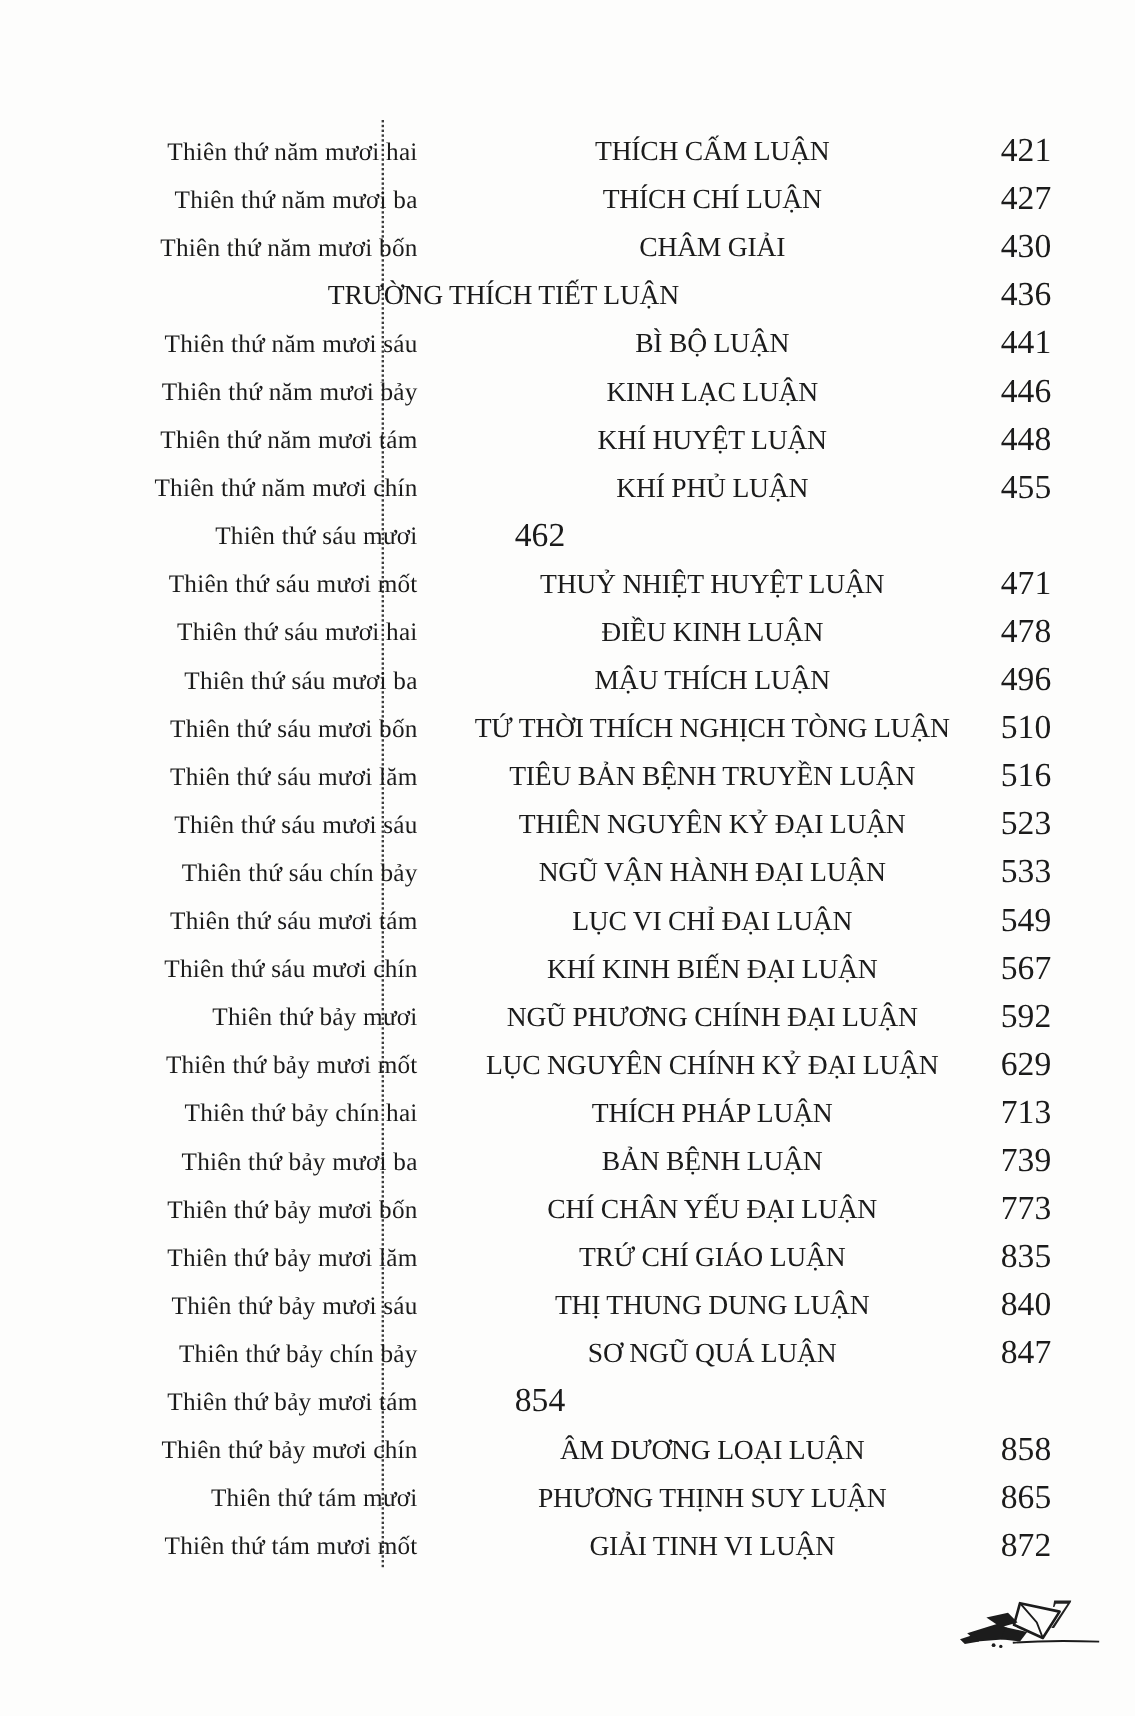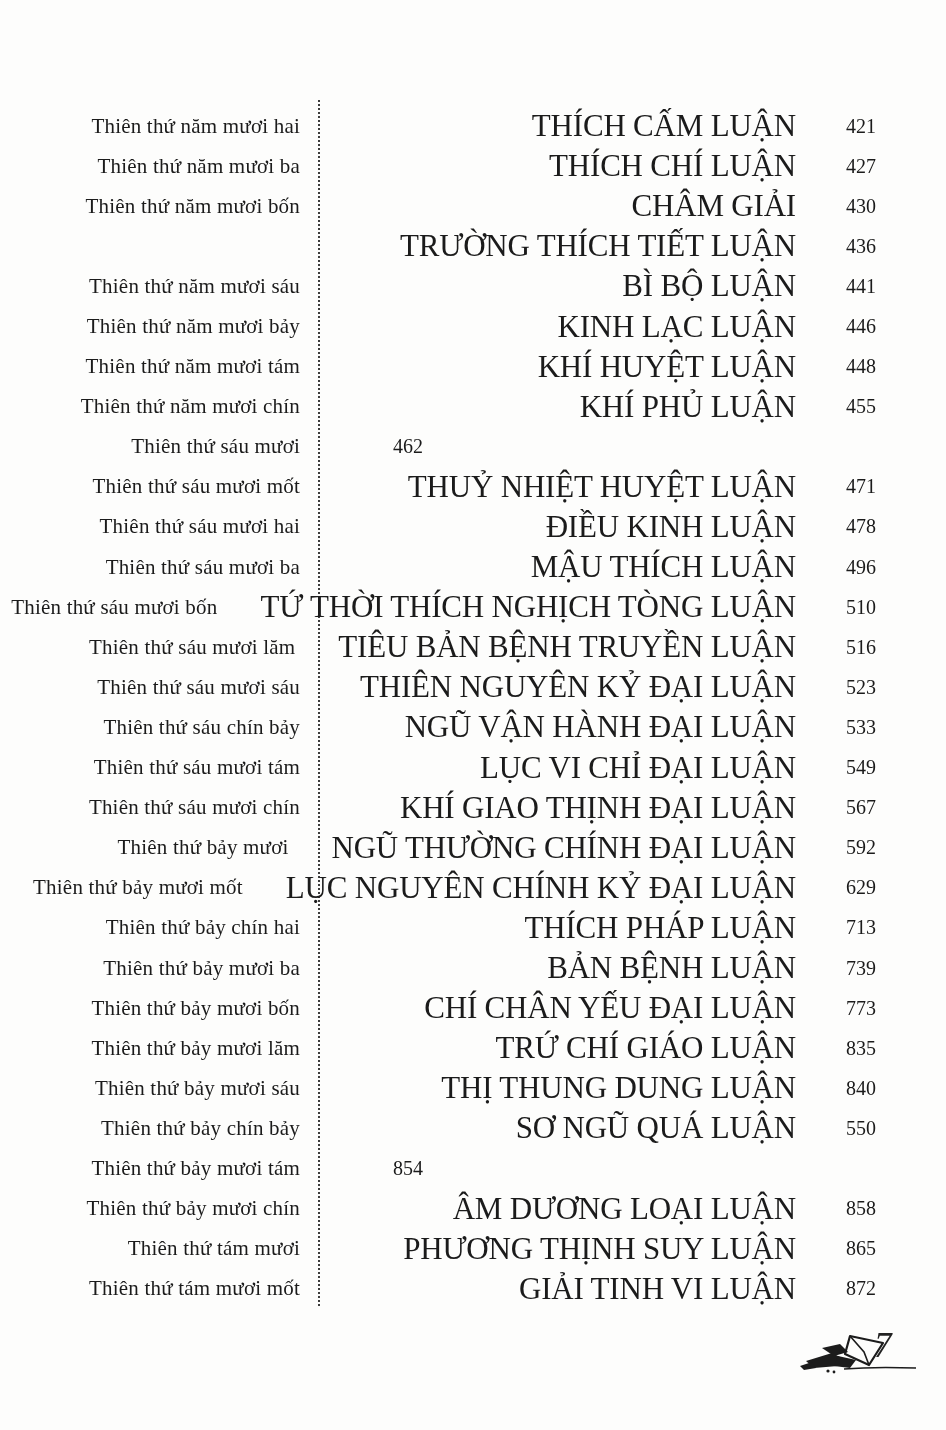--- a/index.html
+++ b/index.html
@@ -40,37 +40,38 @@
     display: flex;
     align-items: center;
     height: 40.1px;
   }
   .col-ordinal {
     width: 300px;
     text-align: right;
     font-size: 21px;
     letter-spacing: 0.2px;
     white-space: nowrap;
+    padding-left: 48px;
   }
   .col-gap {
     width: 43px;
     flex: 0 0 43px;
   }
   .col-title {
     flex: 1;
-    text-align: right;
-    font-size: 31px;
+    text-align: center;
+    font-size: 23px;
     letter-spacing: -0.2px;
     white-space: nowrap;
   }
   .col-page {
     width: 80px;
     flex: 0 0 80px;
     text-align: right;
-    font-size: 20px;
+    font-size: 28px;
   }
   
   .page-footer {
     position: absolute;
     left: 798px;
     top: 1328px;
     width: 130px;
     height: 52px;
   }
   .ink-ornament {
@@ -192,27 +193,27 @@
       </div>
       <div class="toc-row">
         <div class="col-ordinal">Thiên thứ sáu mươi tám</div>
         <div class="col-gap"></div>
         <div class="col-title">LỤC VI CHỈ ĐẠI LUẬN</div>
         <div class="col-page">549</div>
       </div>
       <div class="toc-row">
         <div class="col-ordinal">Thiên thứ sáu mươi chín</div>
         <div class="col-gap"></div>
-        <div class="col-title">KHÍ GIAO THỊNH ĐẠI LUẬN</div>
+        <div class="col-title">KHÍ KINH BIẾN ĐẠI LUẬN</div>
         <div class="col-page">567</div>
       </div>
       <div class="toc-row">
         <div class="col-ordinal">Thiên thứ bảy mươi</div>
         <div class="col-gap"></div>
-        <div class="col-title">NGŨ THƯỜNG CHÍNH ĐẠI LUẬN</div>
+        <div class="col-title">NGŨ PHƯƠNG CHÍNH ĐẠI LUẬN</div>
         <div class="col-page">592</div>
       </div>
       <div class="toc-row">
         <div class="col-ordinal">Thiên thứ bảy mươi mốt</div>
         <div class="col-gap"></div>
         <div class="col-title">LỤC NGUYÊN CHÍNH KỶ ĐẠI LUẬN</div>
         <div class="col-page">629</div>
       </div>
       <div class="toc-row">
         <div class="col-ordinal">Thiên thứ bảy chín hai</div>
@@ -241,21 +242,21 @@
       <div class="toc-row">
         <div class="col-ordinal">Thiên thứ bảy mươi sáu</div>
         <div class="col-gap"></div>
         <div class="col-title">THỊ THUNG DUNG LUẬN</div>
         <div class="col-page">840</div>
       </div>
       <div class="toc-row">
         <div class="col-ordinal">Thiên thứ bảy chín bảy</div>
         <div class="col-gap"></div>
         <div class="col-title">SƠ NGŨ QUÁ LUẬN</div>
-        <div class="col-page">550</div>
+        <div class="col-page">847</div>
       </div>
       <div class="toc-row">
         <div class="col-ordinal">Thiên thứ bảy mươi tám</div>
         <div class="col-gap"></div>
         <div class="col-page">854</div>
       </div>
       <div class="toc-row">
         <div class="col-ordinal">Thiên thứ bảy mươi chín</div>
         <div class="col-gap"></div>
         <div class="col-title">ÂM DƯƠNG LOẠI LUẬN</div>

